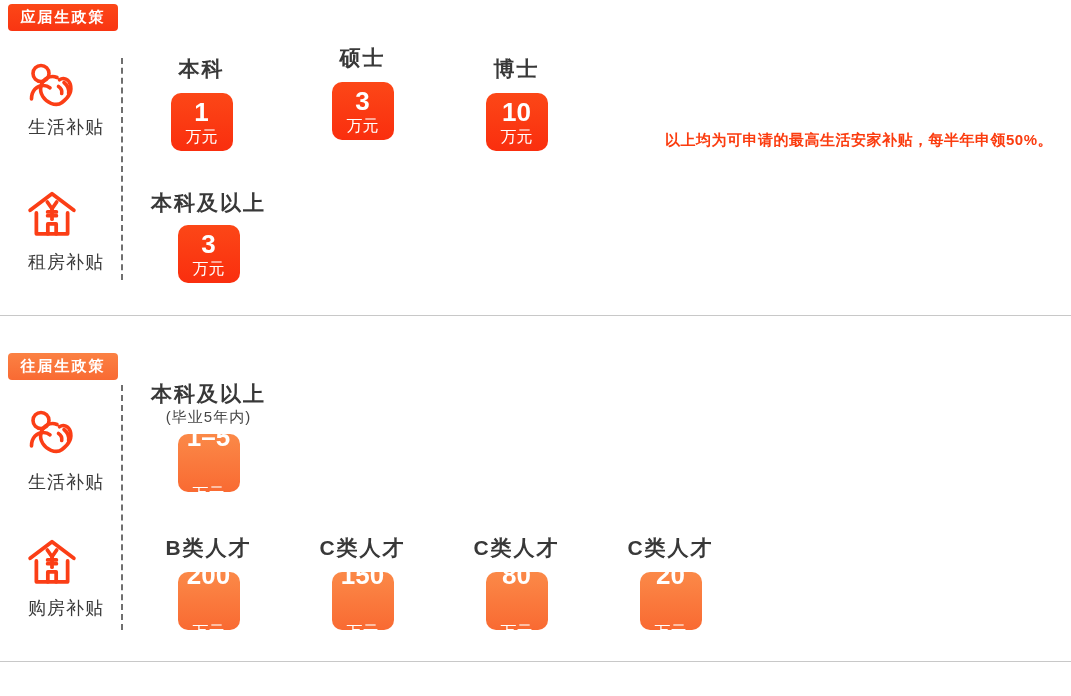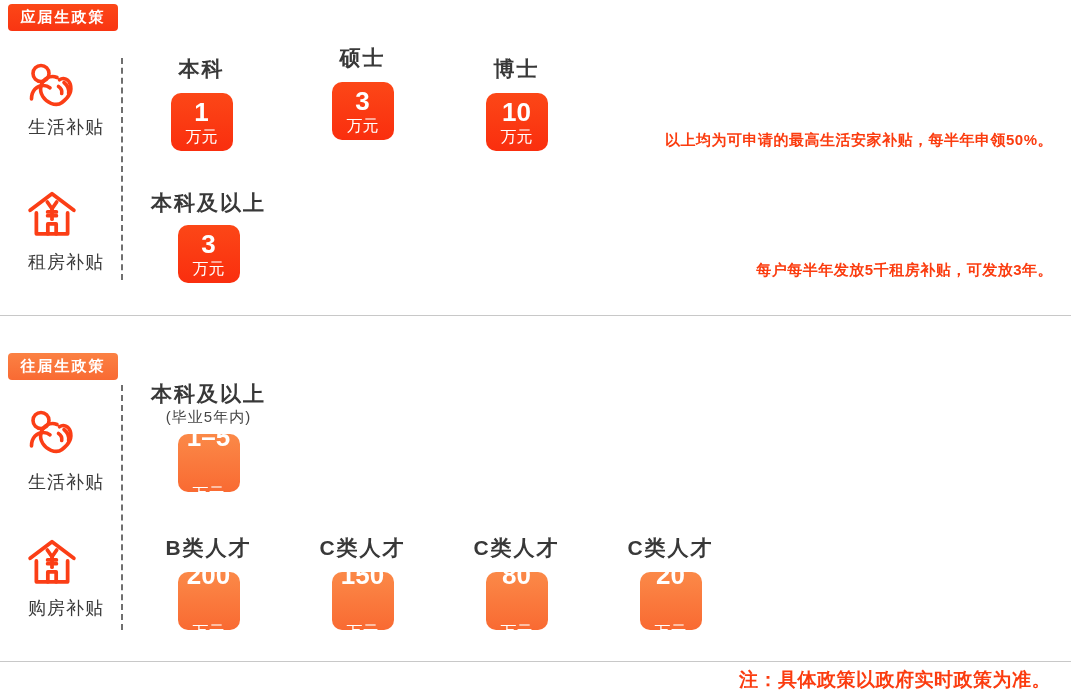--- a/index.html
+++ b/index.html
@@ -108,21 +108,20 @@
   <div class="rail-label" style="top:250px">租房补贴</div>
 
   <div class="col" style="left:146px;top:192px">
     <div class="col-header" style="white-space:nowrap">本科及以上</div>
     <div class="amount-box red mt7">
       <div class="amount-value">3</div>
       <div class="amount-unit">万元</div>
     </div>
   </div>
 
-  <div class="annotation" style="top:261px">每户每半年发放5千租房补贴，可发放3年。</div>
 
   <div class="divider" style="top:315px"></div>
 
   <div class="badge orange" style="top:353px">往届生政策</div>
 
   <div class="rail-icon" style="top:408px">
     <svg class="icon" width="48" height="48" viewBox="0 0 48 48" fill="none" stroke="#fb3e16" stroke-width="3.6" stroke-linecap="round" stroke-linejoin="round">
       <circle cx="13" cy="12.5" r="8"></circle>
       <path d="M3.5 38 C 3.5 29.5 9 24.5 15.5 24.5 C 18 24.5 20.3 25.3 22 26.8"></path>
       <path d="M29 16.5 C 22.5 13.5 14.8 17.5 13 25 C 11.2 32.5 16 39.5 23 42.3 C 26.5 43.7 31 43.8 34 41.5 C 40.5 36.7 44.3 30 42.3 23.3 C 40.8 18.3 35.5 16 31.5 18.8"></path>
@@ -179,15 +178,14 @@
   </div>
   <div class="col" style="left:608px;top:537px">
     <div class="col-header">C类人才</div>
     <div class="amount-box orange mt9">
       <div class="amount-value">20</div>
       <div class="amount-unit">万元</div>
     </div>
   </div>
 
   <div class="divider" style="top:661px"></div>
-  <div class="footnote">注：具体政策以政府实时政策为准。</div>
 
 </div>
 
 </body></html>

